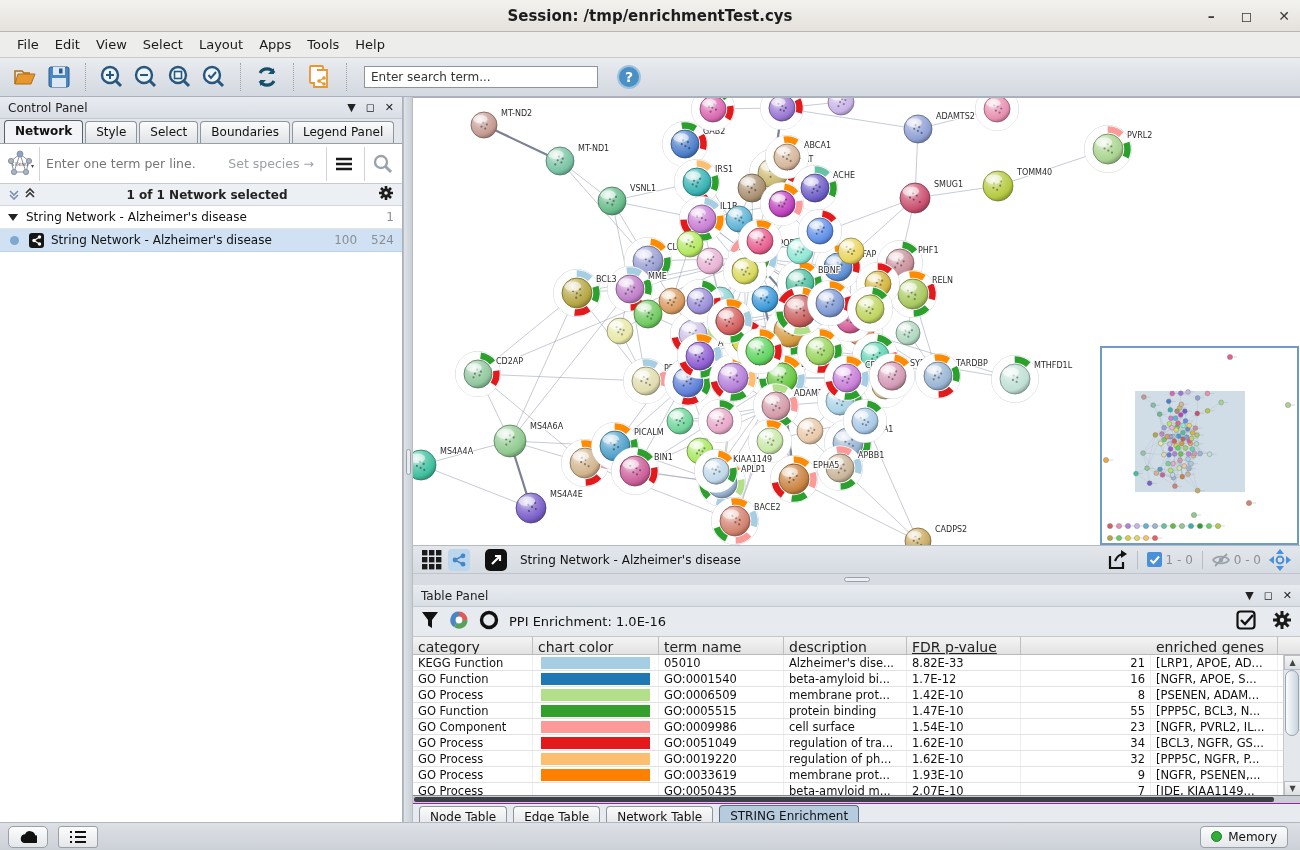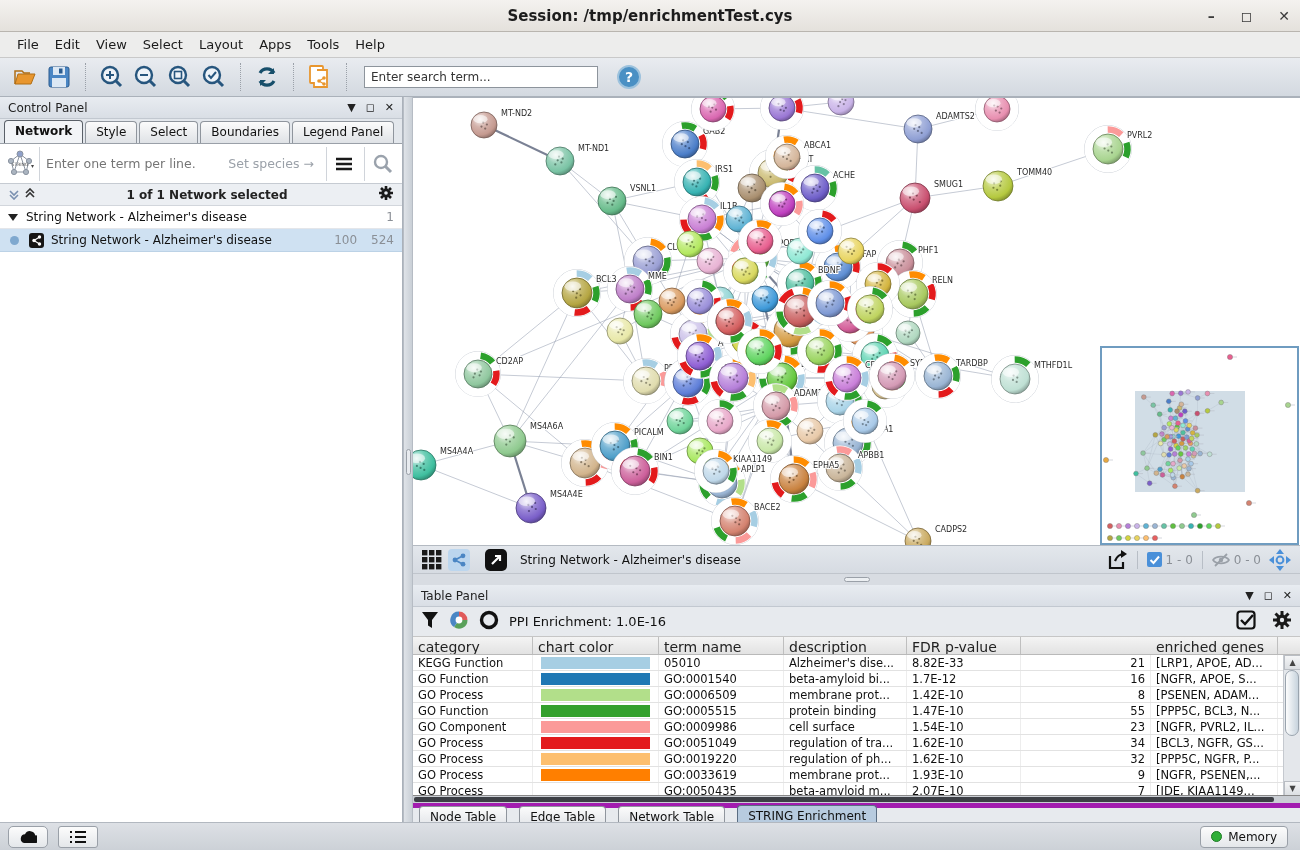--- a/index.html
+++ b/index.html
@@ -71,21 +71,21 @@
   .th { font-size:14px; color:#222; padding:2px 5px; border-right:1px solid #bfbfbf; overflow:hidden; white-space:nowrap; }
   #tp-body { position:relative; height:141px; background:#fff; overflow:hidden; border-bottom:1px solid #888; }
   .tr { display:flex; height:16px; border-bottom:1px solid #e2e2e2; background:#fff; }
   .td { font-size:11.5px; color:#111; padding:0 5px; border-right:1px solid #ededed; white-space:nowrap; overflow:hidden; line-height:16px; }
   .swatch { height:12px; margin:2px 3px; flex:1; }
   #hscroll { height:7px; background:#caced4; position:relative; }
   #hscroll .hthumb { position:absolute; left:1px; top:1px; width:860px; height:5px; background:#3c3f45; border-radius:2px; }
   #vscroll { position:absolute; right:0; top:0; width:17px; height:141px; background:#e4e7eb; border-left:1px solid #c5c9cf; }
   .varrow { width:17px; height:15px; display:flex; align-items:center; justify-content:center; font-size:8px; color:#444; background:linear-gradient(#f4f5f6,#dcdfe3); border:1px solid #b9bdc3; }
   #vthumb { position:absolute; left:1px; top:15px; width:14px; height:66px; background:linear-gradient(90deg,#fdfdfd,#c7d3dd); border:1px solid #9aa4ae; border-radius:7px; }
-  #tp-tabs { height:25px; display:flex; align-items:flex-end; gap:12px; padding-left:6px; background:#e7eaee; border-top:5px solid #a21caf; }
+  #tp-tabs { height:25px; display:flex; align-items:flex-end; gap:6px; padding-left:6px; background:#e7eaee; border-top:1px solid #a21caf; }
   .tp-tab { font-size:12px; color:#111; padding:3px 10px 4px; border:1px solid #8f959d; border-bottom:none; border-radius:4px 4px 0 0; background:linear-gradient(#fbfbfb,#dfe2e6); }
   .tp-tab.active { background:#b7cbdf; border-color:#5a6d82; padding-bottom:5px; }
 
   
   #statusbar { left:0; top:822px; width:1300px; height:28px; background:linear-gradient(#dde0e5,#ccd1d7); border-top:1px solid #b2b8c0; display:flex; align-items:center; padding:0 8px; }
   .sb-btn { height:22px; border:1px solid #9aa0a8; border-radius:5px; background:linear-gradient(#fcfcfc,#e4e7ea); display:flex; align-items:center; justify-content:center; padding:0 10px; margin-right:10px; }
   #memory-btn { margin-left:auto; margin-right:4px; font-size:12px; color:#111; gap:6px; border-radius:4px; }
   #memory-dot { width:11px; height:11px; border-radius:50%; background:#2faf37; border:1px solid #1d7a24; }
 
   svg text.nlabel { font-family:"DejaVu Sans",sans-serif; font-size:8px; fill:#2a2a2a; paint-order:stroke; stroke:#ffffff; stroke-width:2px; }
@@ -2721,21 +2721,21 @@
             <circle cx="10" cy="10" r="5.6" fill="#1a1a1a"></circle>
             <circle cx="10" cy="10" r="2.2" fill="#e7eaee"></circle>
           </svg>
       </span>
     </div>
     <div id="tp-hdr-row">
         <div class="th" style="width: 120px;">category</div>
         <div class="th" style="width: 126px;">chart color</div>
         <div class="th" style="width: 125px;">term name</div>
         <div class="th" style="width: 123px;">description</div>
-        <div class="th" style="width: 114px;">FDR p-value</div>
+        <div class="th" style="width: 114px; text-decoration: underline;">FDR p-value</div>
         <div class="th" style="width: 130px; margin-top: 18px;"># enriched genes</div>
         <div class="th" style="width: 127px;">enriched genes</div>
       </div>
     <div id="tp-body">
       <div id="rows-wrap">
           <div class="tr">
             <div class="td" style="width: 120px;">KEGG Function</div>
             <div class="td" style="width: 126px; display: flex;">
               <div class="swatch" style="background: rgb(166, 206, 227);"></div>
             </div>

